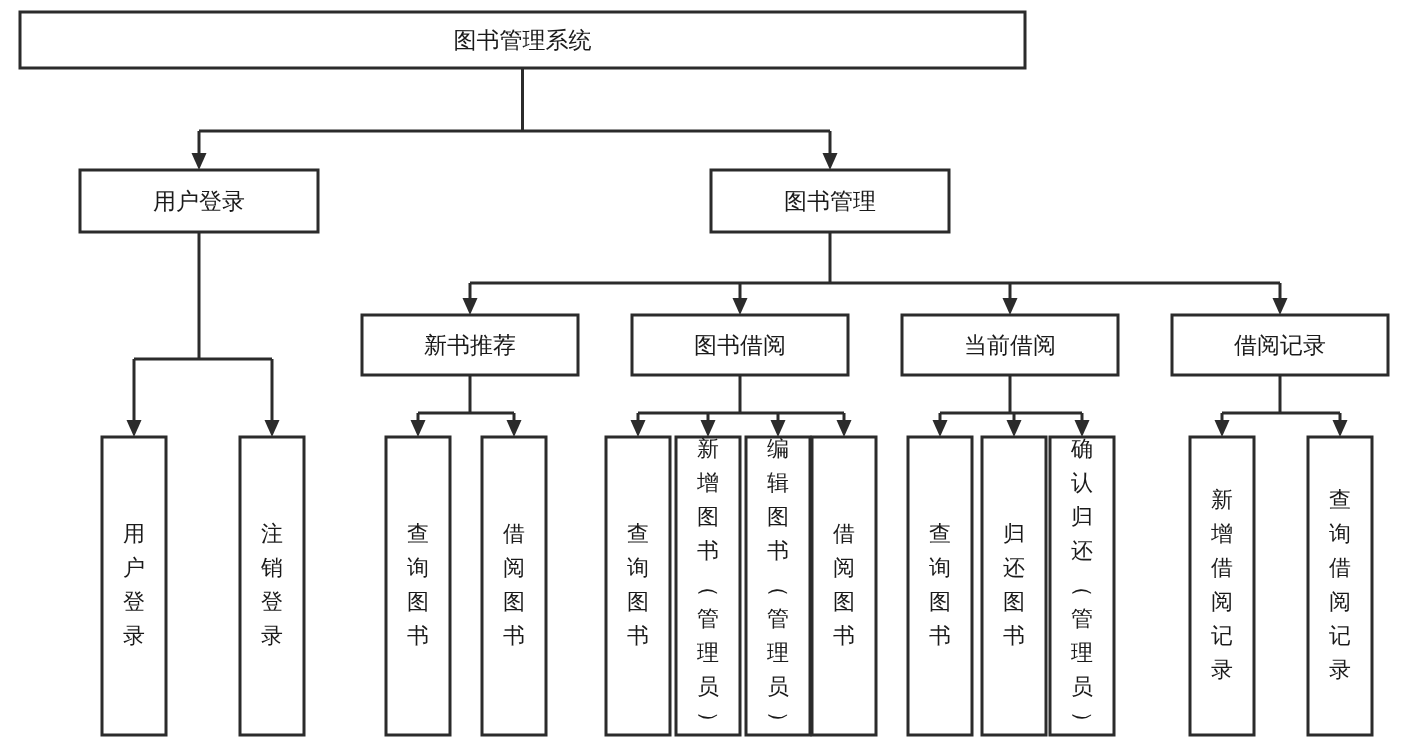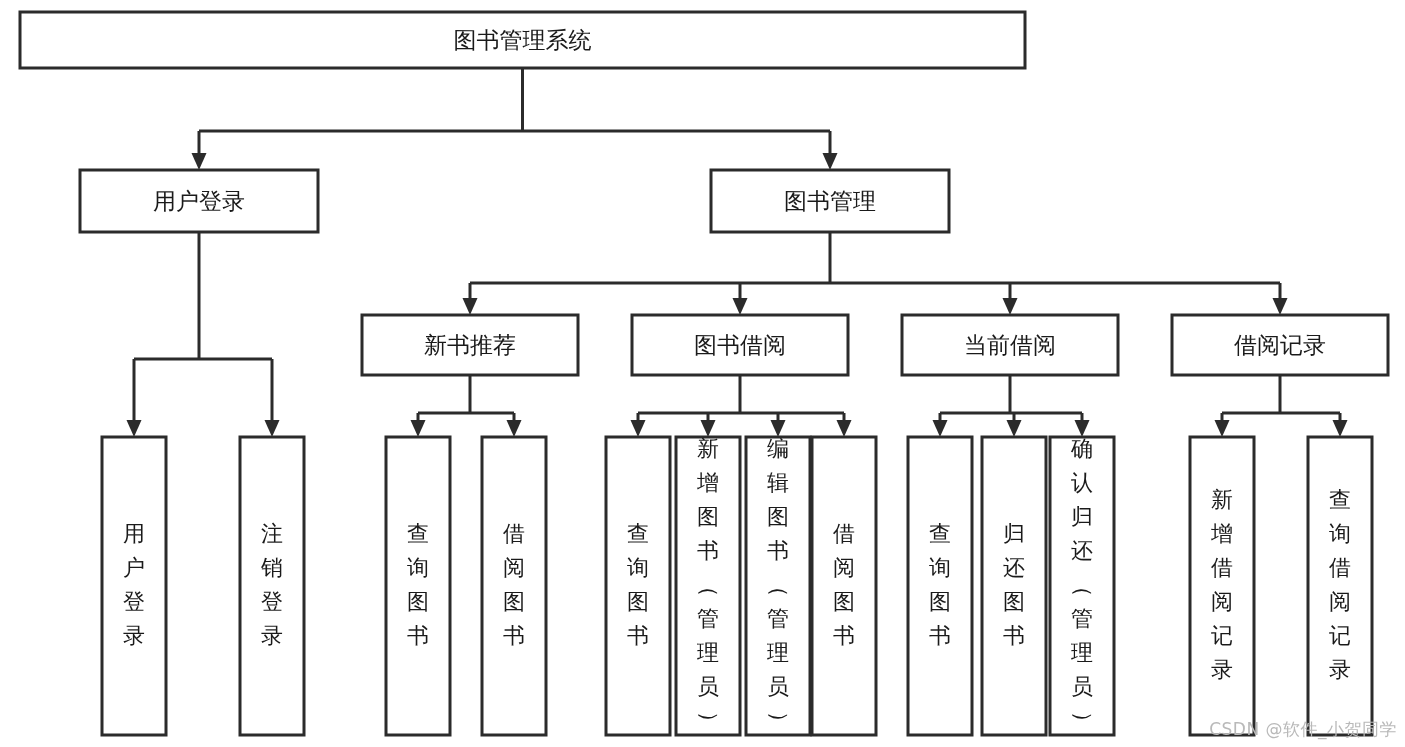--- a/index.html
+++ b/index.html
@@ -273,14 +273,13 @@
           <rect class="node-rect" x="1308" y="437" width="64" height="298"></rect>
           <text class="node-label vertical" x="1340" y="501">查</text>
           <text class="node-label vertical" x="1340" y="535">询</text>
           <text class="node-label vertical" x="1340" y="569">借</text>
           <text class="node-label vertical" x="1340" y="603">阅</text>
           <text class="node-label vertical" x="1340" y="637">记</text>
           <text class="node-label vertical" x="1340" y="671">录</text>
         </g>
       </g>
   </svg>
-  <div class="watermark">CSDN @软件_小贺同学</div>
 </div>
 
 </body></html>

